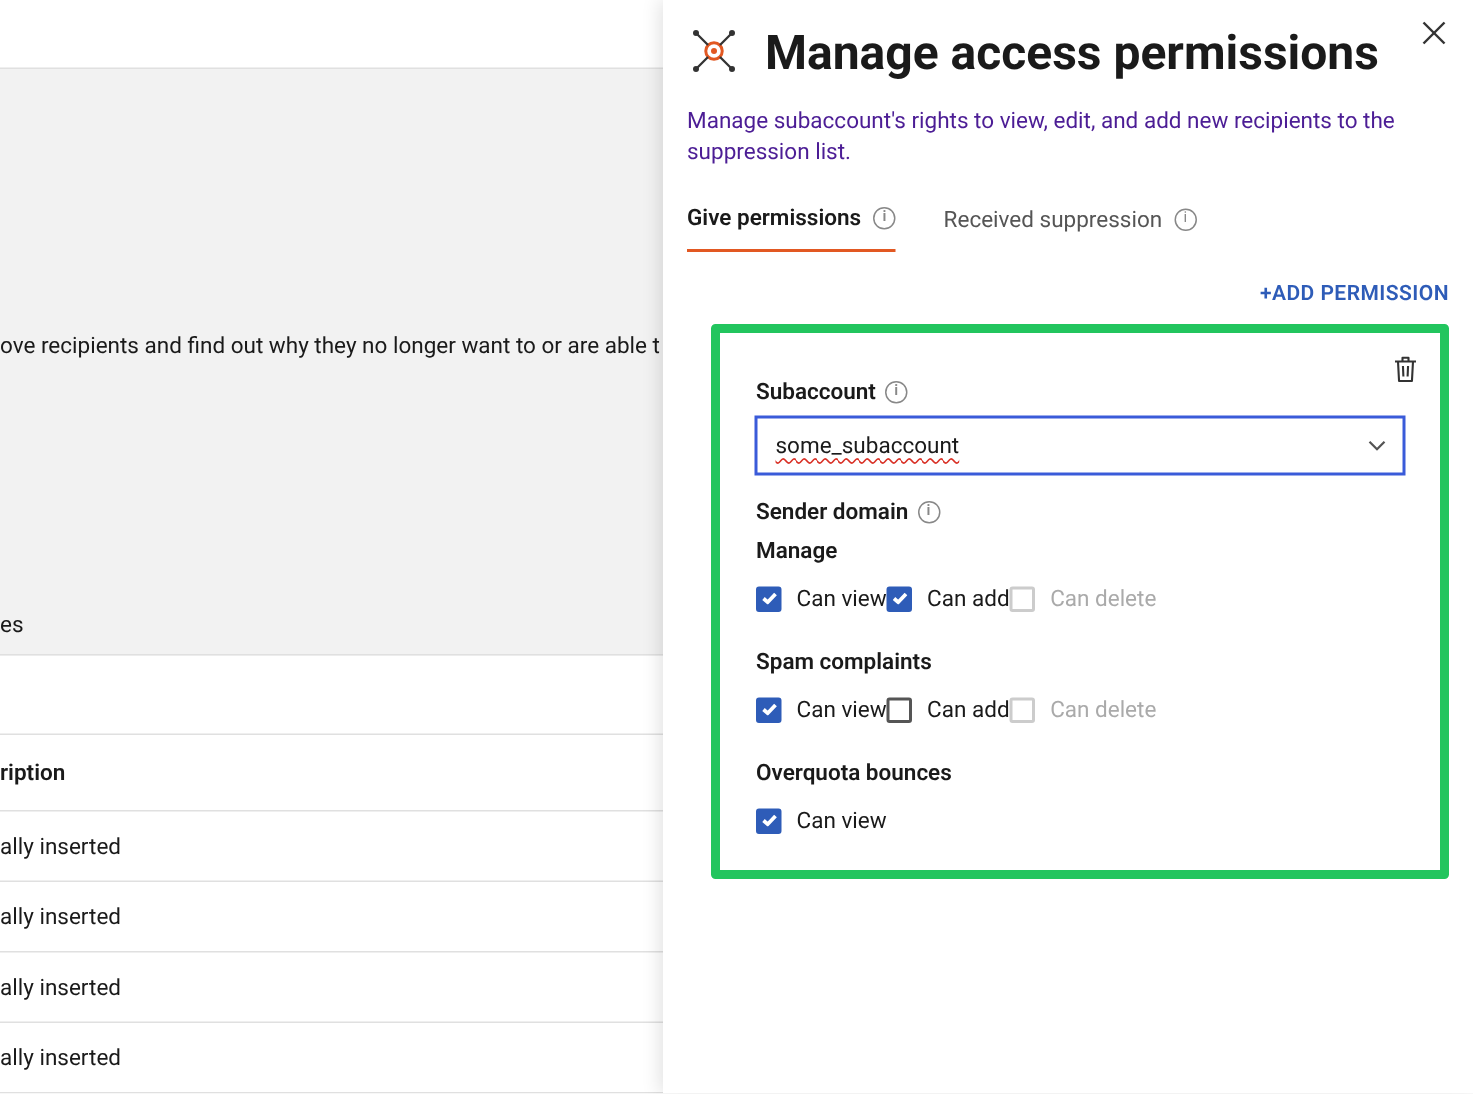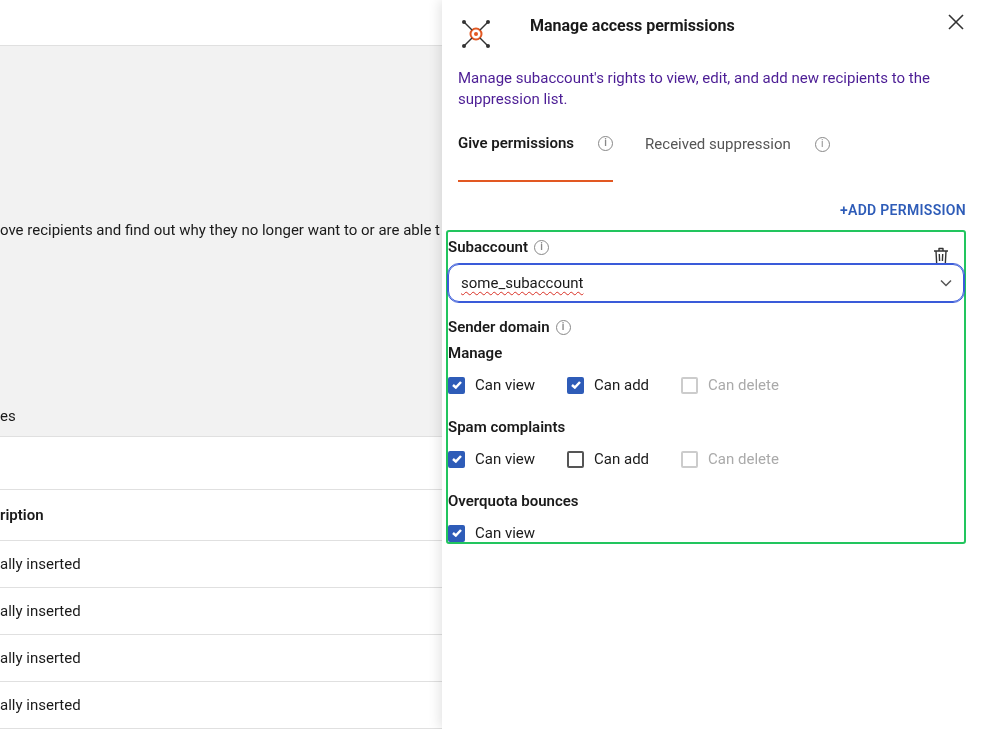--- a/index.html
+++ b/index.html
@@ -76,26 +76,25 @@
       align-items: flex-start;
     }
     .panel-icon {
       width: 36px;
       height: 36px;
       margin-right: 16px;
       margin-top: 4px;
       flex-shrink: 0;
     }
     .panel-title {
-      font-size: 16px;
+      font-size: 32px;
       font-weight: 700;
       color: #1a1a1a;
       flex: 1;
       padding-top: 4px;
-      margin-left: 20px;
     }
     .close-btn {
       cursor: pointer;
       color: #555;
       margin-top: 0;
       margin-left: 8px;
       width: 20px;
       height: 20px;
     }
     .panel-subtitle {
@@ -105,50 +104,51 @@
       line-height: 1.4;
     }
 
     .tabs {
       display: flex;
       padding: 24px 16px 0 16px;
       gap: 32px;
       border-bottom: none;
     }
     .tab {
-      padding-bottom: 28px;
+      padding-bottom: 12px;
       font-size: 15px;
       color: #555;
       cursor: pointer;
       display: flex;
       align-items: center;
-      gap: 24px;
+      gap: 8px;
     }
     .tab.active {
       font-weight: 600;
       color: #1a1a1a;
       border-bottom: 2px solid #e25822;
     }
 
     .add-permission-row {
       text-align: right;
       padding: 20px 16px 12px 16px;
     }
     .add-permission-link {
       color: #2e5cb8;
       font-size: 14px;
       font-weight: 600;
       letter-spacing: 0.3px;
       cursor: pointer;
     }
 
     .card {
-      margin: 0 16px 16px 4px;
-      border: 2px solid #22c55e;
+      margin: 0 16px 16px 32px;
+      border: 6px solid #22c55e;
       border-radius: 3px;
+      padding: 24px;
       position: relative;
     }
     .delete-btn {
       position: absolute;
       top: 14px;
       right: 14px;
       cursor: pointer;
       color: #444;
       width: 18px;
       height: 20px;
@@ -167,21 +167,21 @@
 
     .select-wrap {
       position: relative;
       margin-bottom: 16px;
     }
     .select-input {
       width: 100%;
       padding: 9px 34px 9px 12px;
       font-size: 15px;
       border: 1px solid #cfcfcf;
-      border-radius: 11px;
+      border-radius: 0;
       background: #fff;
       cursor: pointer;
     }
     .select-input.focused {
       border: 1px solid #3a5bd9;
       outline: 1px solid #3a5bd9;
     }
     .typed-text {
       color: #1a1a1a;
       text-decoration: underline wavy #d93025 1px;
@@ -197,21 +197,20 @@
     }
 
     .section-heading {
       font-size: 15px;
       font-weight: 600;
       margin-top: 4px;
       margin-bottom: 14px;
     }
     .checkbox-row {
       display: flex;
-      gap: 32px;
       margin-bottom: 24px;
       align-items: center;
     }
     .checkbox-row.last { margin-bottom: 0; }
     .checkbox-item {
       display: flex;
       align-items: center;
       gap: 10px;
       cursor: pointer;
       font-size: 15px;

